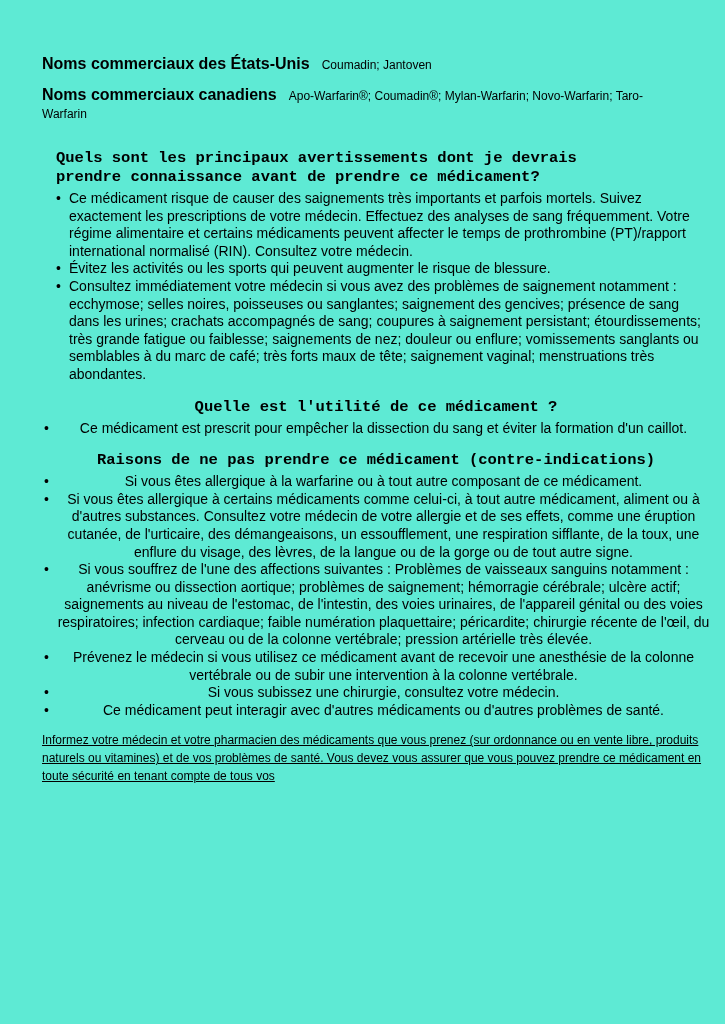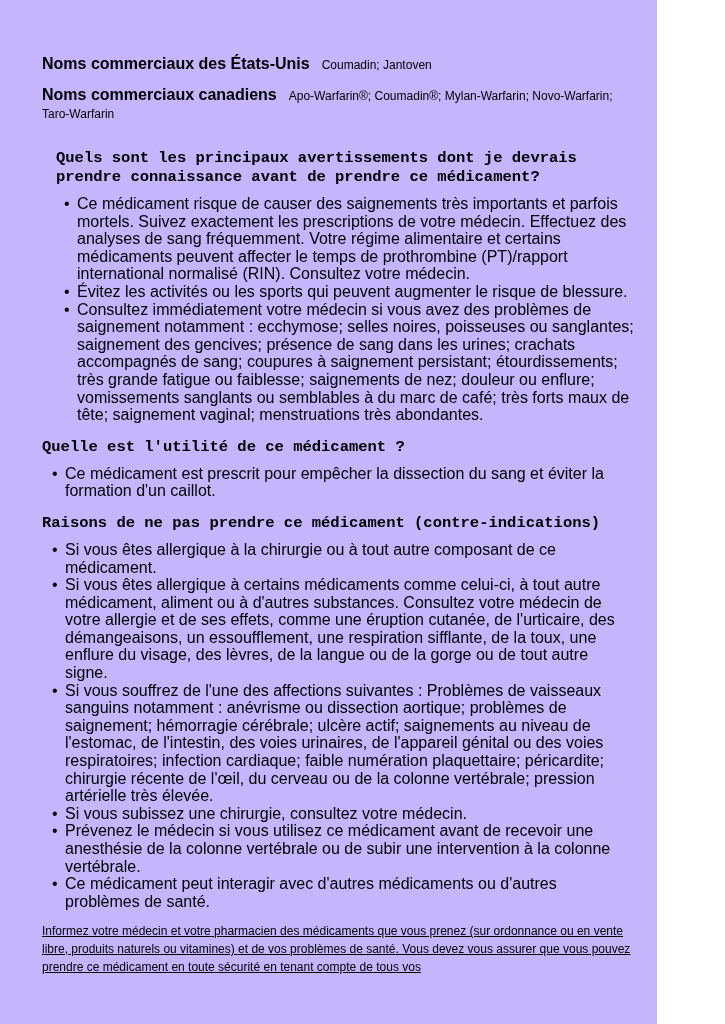--- a/index.html
+++ b/index.html
@@ -2,25 +2,25 @@
 <html lang="fr"><head>
 <meta charset="utf-8">
 <style>
   html, body {
     margin: 0;
     padding: 0;
     background: #ffffff;
   }
   .page {
     position: relative;
-    width: 657px;
+    width: 725px;
     height: 1024px;
     box-sizing: border-box;
     padding: 55px 15px 4px 42px;
-    background: #c4b5fd;
+    background: #5eead4;
     color: #000000;
     font-family: "Liberation Sans", "DejaVu Sans", sans-serif;
     overflow: hidden;
   }
   
   .brand-row {
     margin: 0 0 12px 0;
     font-size: 12px;
     line-height: 18px;
     max-width: 640px;
@@ -43,37 +43,38 @@
   .warning-block {
     margin: 26px 0 0 12px;
   }
   .warning-block .heading {
     max-width: 545px;
     margin-left: 2px;
   }
   
   .bullets {
     list-style: none;
-    margin: 8px;
+    margin: 0;
     padding: 0 0 0 2px;
-    font-size: 16px;
+    font-size: 14px;
     line-height: 17.6px;
   }
   .bullet {
     position: relative;
     padding-left: 13px;
   }
   .bullet::before {
     content: "\2022";
     position: absolute;
     left: 0;
     top: 0;
   }
   .section {
     margin-top: 14px;
+    text-align: center;
   }
   .closing {
     margin: 13px 0 0 0;
     font-size: 12px;
     line-height: 17.6px;
     max-width: 668px;
     text-decoration: underline;
   }
 </style>
 </head>
@@ -102,29 +103,29 @@
     <ul class="bullets">
 
         <li class="bullet">Ce médicament est prescrit pour empêcher la dissection du sang et éviter la formation d'un caillot.</li>
       </ul>
   </section>
 
   <section class="section">
     <h2 class="heading">Raisons de ne pas prendre ce médicament (contre-indications)</h2>
     <ul class="bullets">
 
-        <li class="bullet">Si vous êtes allergique à la chirurgie ou à tout autre composant de ce médicament.</li>
+        <li class="bullet">Si vous êtes allergique à la warfarine ou à tout autre composant de ce médicament.</li>
 
         <li class="bullet">Si vous êtes allergique à certains médicaments comme celui-ci, à tout autre médicament, aliment ou à d'autres substances. Consultez votre médecin de votre allergie et de ses effets, comme une éruption cutanée, de l'urticaire, des démangeaisons, un essoufflement, une respiration sifflante, de la toux, une enflure du visage, des lèvres, de la langue ou de la gorge ou de tout autre signe.</li>
 
         <li class="bullet">Si vous souffrez de l'une des affections suivantes : Problèmes de vaisseaux sanguins notamment : anévrisme ou dissection aortique; problèmes de saignement; hémorragie cérébrale; ulcère actif; saignements au niveau de l'estomac, de l'intestin, des voies urinaires, de l'appareil génital ou des voies respiratoires; infection cardiaque; faible numération plaquettaire; péricardite; chirurgie récente de l'œil, du cerveau ou de la colonne vertébrale; pression artérielle très élevée.</li>
 
+        <li class="bullet">Prévenez le médecin si vous utilisez ce médicament avant de recevoir une anesthésie de la colonne vertébrale ou de subir une intervention à la colonne vertébrale.</li>
+
         <li class="bullet">Si vous subissez une chirurgie, consultez votre médecin.</li>
-
-        <li class="bullet">Prévenez le médecin si vous utilisez ce médicament avant de recevoir une anesthésie de la colonne vertébrale ou de subir une intervention à la colonne vertébrale.</li>
 
 
 
 
         <li class="bullet">Ce médicament peut interagir avec d'autres médicaments ou d'autres problèmes de santé.</li>
       </ul>
   </section>
 
   <p class="closing">Informez votre médecin et votre pharmacien des médicaments que vous prenez (sur ordonnance ou en vente libre, produits naturels ou vitamines) et de vos problèmes de santé. Vous devez vous assurer que vous pouvez prendre ce médicament en toute sécurité en tenant compte de tous vos</p>
 

